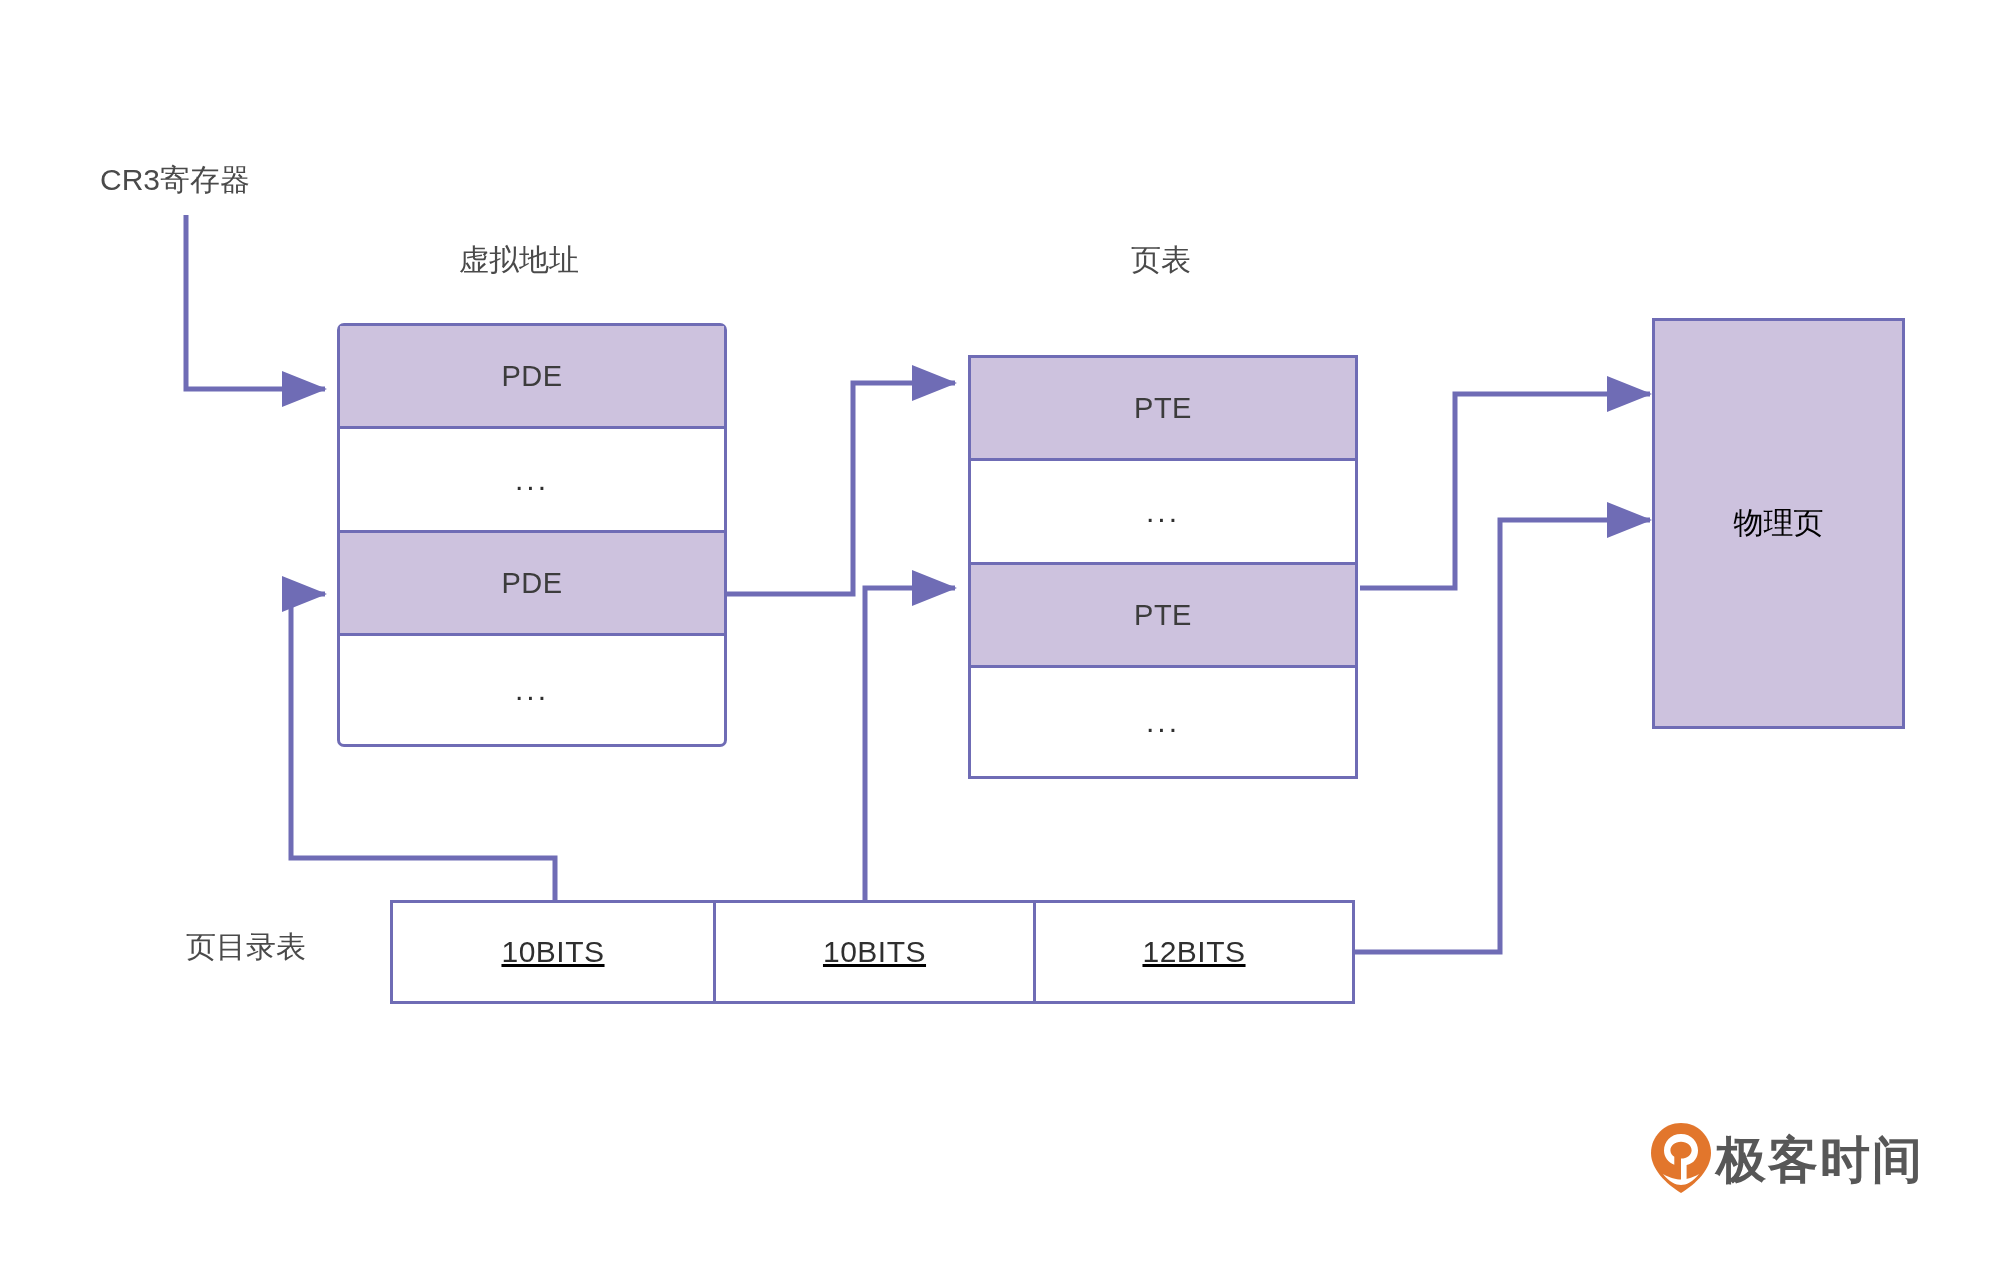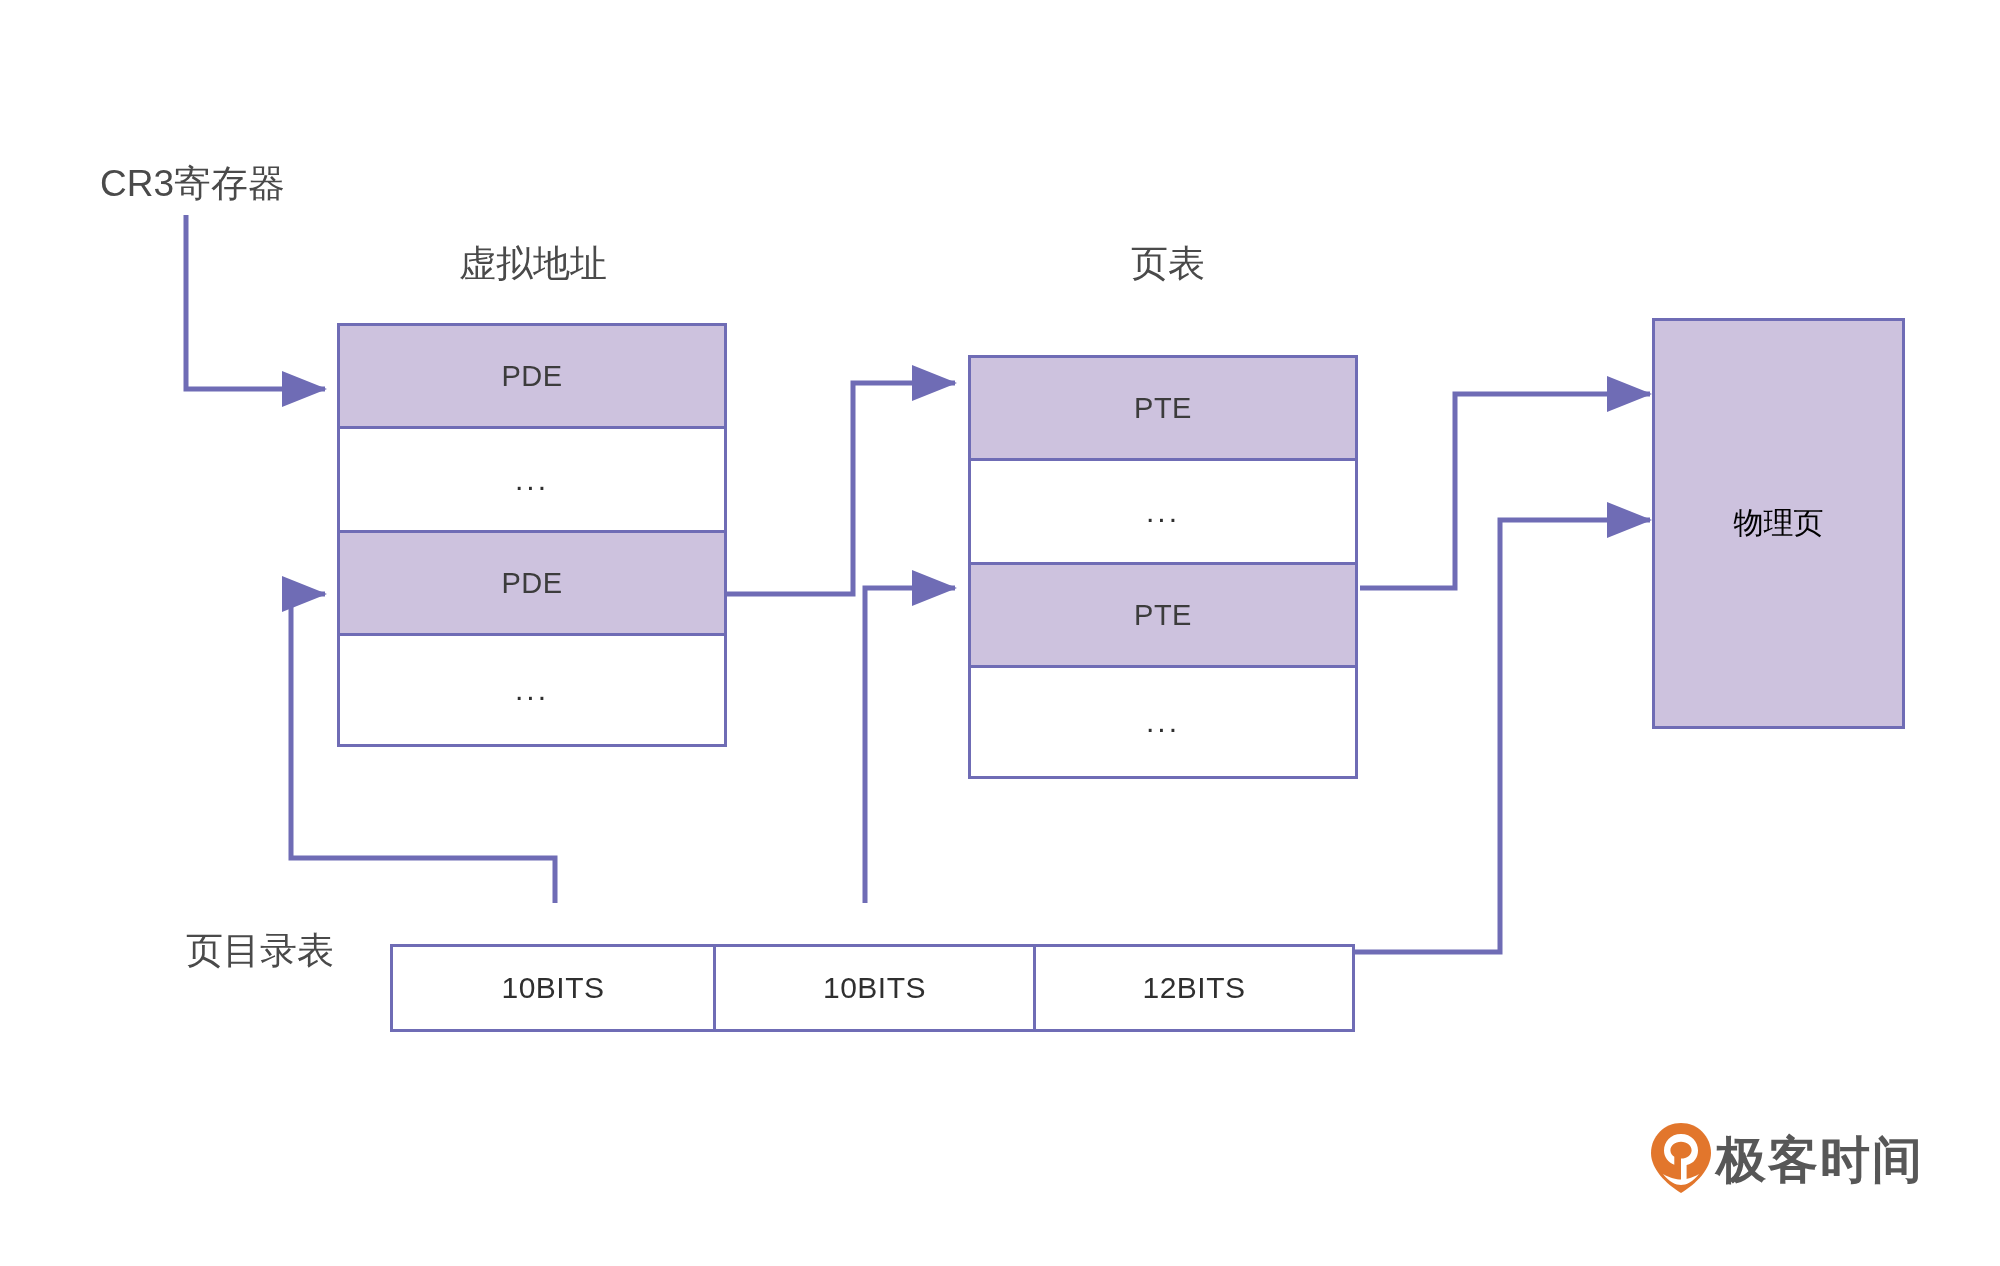--- a/index.html
+++ b/index.html
@@ -20,21 +20,21 @@
   svg#wires {
     position: absolute;
     left: 0; top: 0;
     width: 2000px;
     height: 1266px;
     pointer-events: none;
   }
   .label {
     position: absolute;
     color: #4a4a4a;
-    font-size: 37px;
+    font-size: 30px;
     line-height: 1;
     white-space: nowrap;
   }
   .tbl {
     position: absolute;
     border: 3px solid #6f6cb5;
     box-sizing: border-box;
     background: #ffffff;
   }
   .row {
@@ -126,21 +126,21 @@
   </svg>
 
   <div class="label" style="left:100px; top:165px;">CR3寄存器</div>
 
   <div class="label" style="left:459px; top:245px;">虚拟地址</div>
 
   <div class="label" style="left:1131px; top:245px;">页表</div>
 
   <div class="label" style="left:186px; top:932px;">页目录表</div>
 
-  <div class="tbl" style="left:337px; top:323px; width:390px; height:424px;">
+  <div class="tbl" style="left:337px; top:323px; width:390px; height:424px;border-radius:7px;">
     <div class="row filled sep-bottom" style="height:103px;">
       <span>PDE</span>
     </div>
     <div class="row sep-bottom" style="height:104px;">
       <span class="dots">...</span>
     </div>
     <div class="row filled sep-bottom" style="height:103px;">
       <span>PDE</span>
     </div>
     <div class="row" style="height:108px;">
@@ -160,21 +160,21 @@
     </div>
     <div class="row" style="height:108px;">
       <span class="dots">...</span>
     </div>
   </div>
 
   <div class="physpage" style="left:1652px; top:318px; width:253px; height:411px;">
     <span>物理页</span>
   </div>
 
-  <div class="vabar" style="left:390px; top:944px; width:965px; height:88px;">
+  <div class="vabar" style="left:390px; top:900px; width:965px; height:104px;text-decoration:underline;">
     <div class="vacell" style="width:320px;">
       <span>10BITS</span>
     </div>
     <div class="vacell" style="width:320px;">
       <span>10BITS</span>
     </div>
     <div class="vacell" style="flex:1;">
       <span>12BITS</span>
     </div>
   </div>

